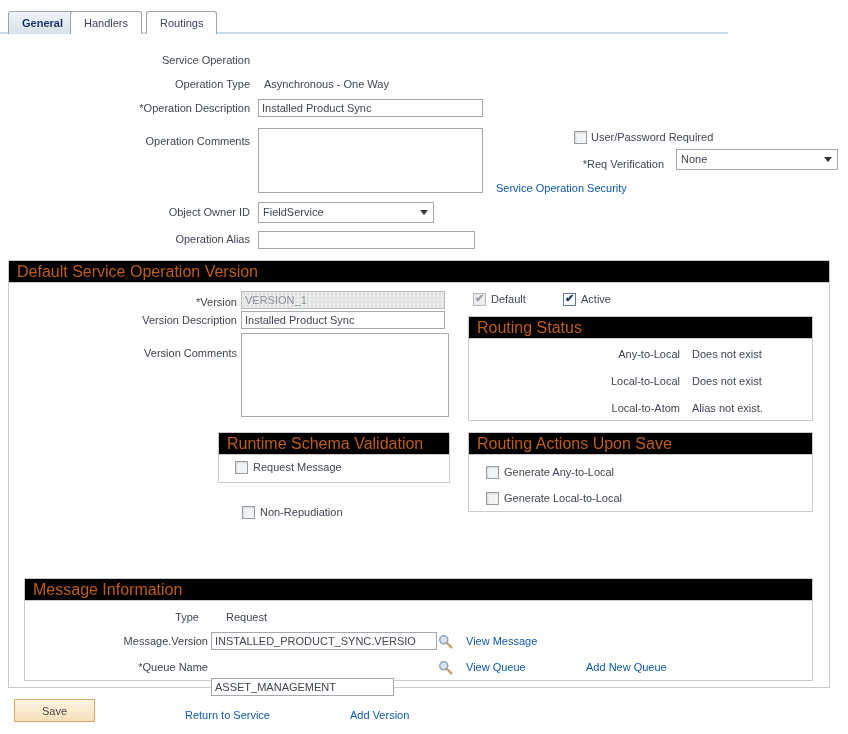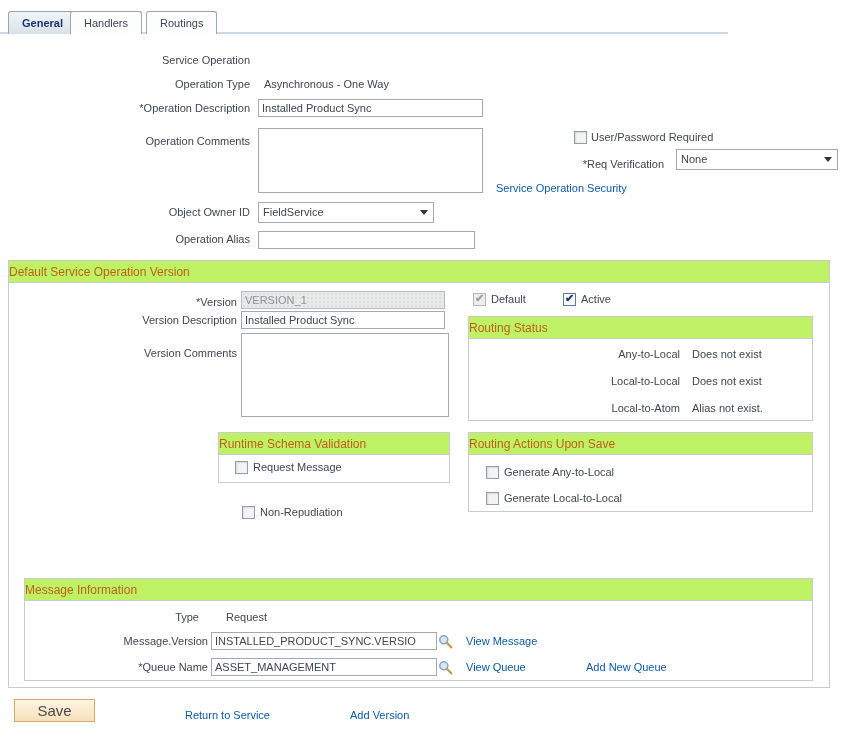--- a/index.html
+++ b/index.html
@@ -31,28 +31,28 @@
               border-left:4px solid transparent; border-right:4px solid transparent; border-top:5px solid #333; }
 
   .cb { position:absolute; width:13px; height:13px; border:1px solid #969ca4; background:#f3f4f5;
         box-shadow:inset 1px 1px 2px rgba(0,0,0,0.12); cursor:pointer; }
   .cb.checked { background:#fff; border-color:#5b7aa8; box-shadow:none; }
   .cb.checked::after { content:"\2714"; position:absolute; left:1px; top:-2px; font-size:11px; color:#243c69; font-weight:bold; }
   .cb.checked.disabled { background:#ededee; border-color:#b4b8bd; }
   .cb.checked.disabled::after { color:#9aa0a6; }
 
   .grpbox { position:absolute; border:1px solid #c7cbd1; background:#fff; }
-  .grphdr { position:absolute; left:0; top:0; right:0; height:22px; background:#bef264;
-            border-bottom:1px solid #c7cbd1; color:#bf5e1b; font-size:12px; line-height:22px; }
+  .grphdr { position:absolute; left:0; top:0; right:0; height:22px; background:#000000;
+            border-bottom:1px solid #c7cbd1; color:#bf5e1b; font-size:16px; line-height:22px; padding-left:8px; }
 
   .mag { position:absolute; width:15px; height:15px; cursor:pointer; }
 
   .savebtn { position:absolute; left:14px; top:699px; width:81px; height:23px;
              background:linear-gradient(#fdf4e3,#f7e0ba); border:1px solid #d9a968;
-             font-family:"Liberation Sans",sans-serif; font-size:15px; color:#4a4a4a; cursor:pointer; }
+             font-family:"Liberation Sans",sans-serif; font-size:11px; color:#4a4a4a; cursor:pointer; }
 </style>
 </head>
 <body>
 
 <div id="page">
 
   <div class="tabbar-line"></div>
   <div class="tab active" style="left:8px;">General</div>
   <div class="tab" style="left:70px;">Handlers</div>
   <div class="tab" style="left:146px;">Routings</div>
@@ -143,21 +143,21 @@
 
   <div class="lbl" style="right:640px; top:635px;">Message.Version</div>
   <input class="inp" style="left: 211px; top: 632px; width: 226px;" value="INSTALLED_PRODUCT_SYNC.VERSIO">
   <svg class="mag" style="left:438px; top:634px;" viewBox="0 0 15 15">
     <circle cx="5.8" cy="5.8" r="4" fill="#d9e6f2" stroke="#8aa6c0" stroke-width="1.6"></circle>
     <line x1="8.8" y1="8.8" x2="13.4" y2="13.4" stroke="#c49a62" stroke-width="2.2" stroke-linecap="round"></line>
   </svg>
   <div class="link" style="left:466px; top:635px;">View Message</div>
 
   <div class="lbl" style="right:640px; top:661px;">*Queue Name</div>
-  <input class="inp" style="left: 211px; top: 658px; width: 226px;" value="ASSET_MANAGEMENT">
+  <input class="inp" style="left: 211px; top: 678px; width: 183px;" value="ASSET_MANAGEMENT">
   <svg class="mag" style="left:438px; top:660px;" viewBox="0 0 15 15">
     <circle cx="5.8" cy="5.8" r="4" fill="#d9e6f2" stroke="#8aa6c0" stroke-width="1.6"></circle>
     <line x1="8.8" y1="8.8" x2="13.4" y2="13.4" stroke="#c49a62" stroke-width="2.2" stroke-linecap="round"></line>
   </svg>
   <div class="link" style="left:466px; top:661px;">View Queue</div>
   <div class="link" style="left:586px; top:661px;">Add New Queue</div>
 
   <button class="savebtn">Save</button>
   <div class="link" style="left:185px; top:709px;">Return to Service</div>
   <div class="link" style="left:350px; top:709px;">Add Version</div>

